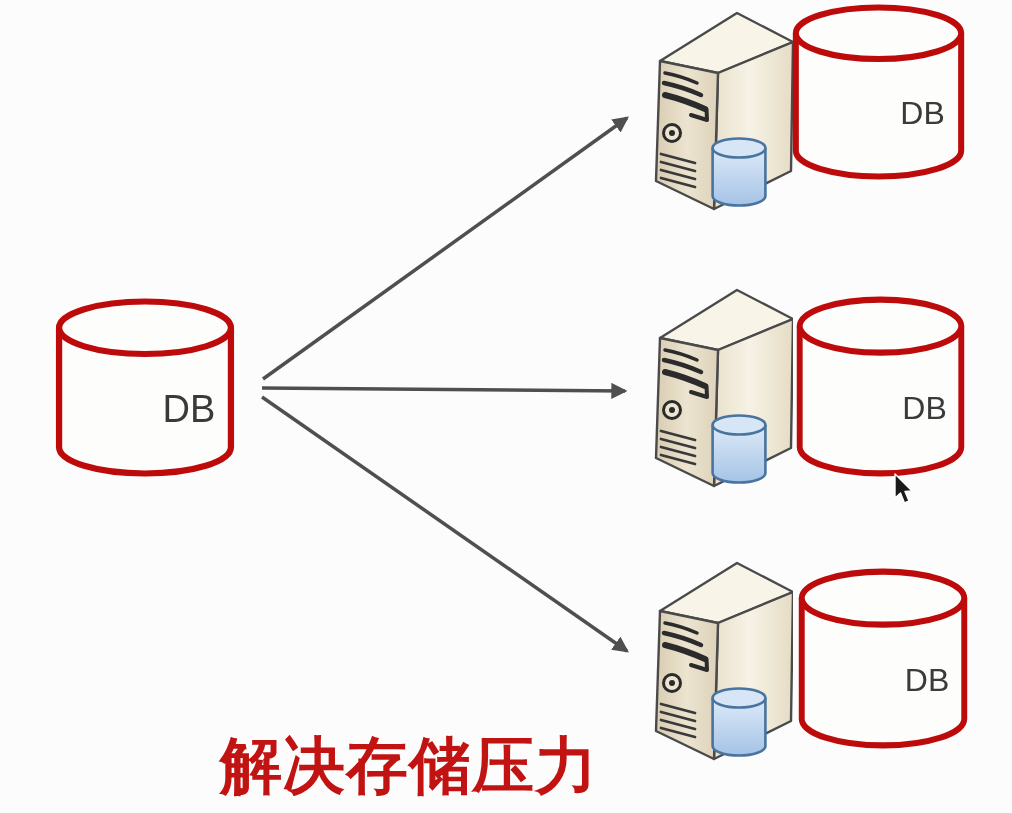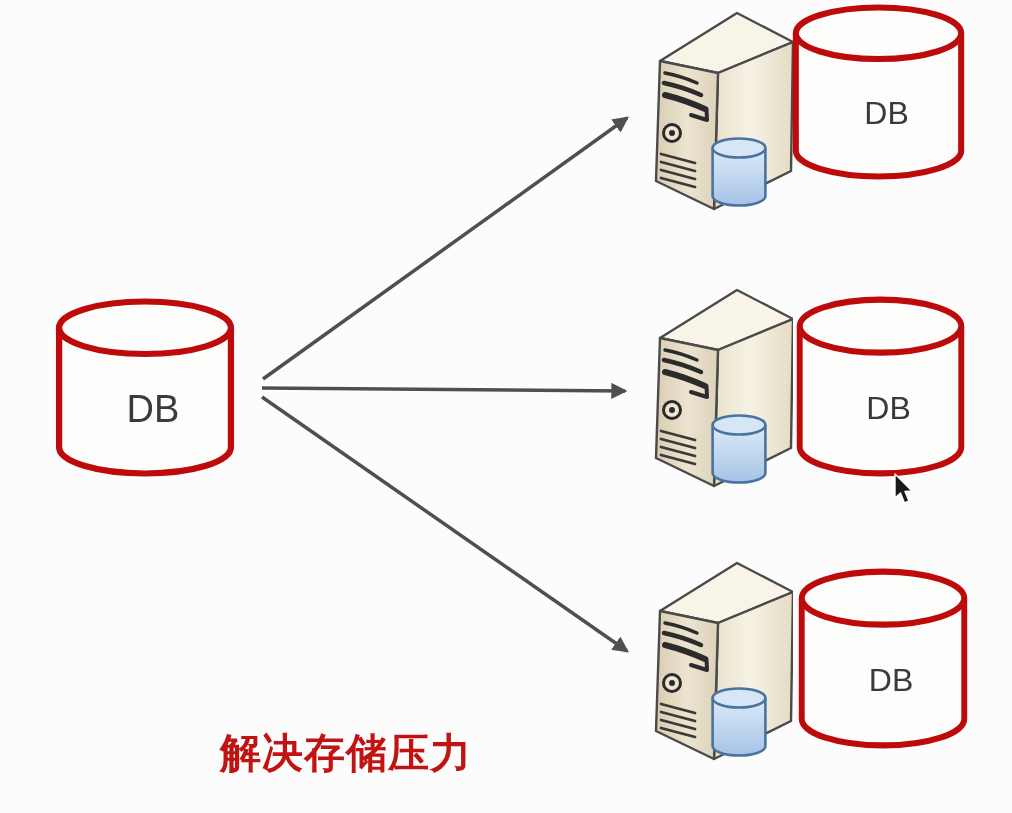--- a/index.html
+++ b/index.html
@@ -6,34 +6,34 @@
   body{font-family:"Liberation Sans",sans-serif;background:#e9e9e9;}
   .stage{
     position:relative;width:1012px;height:813px;overflow:hidden;
     background:#fcfcfc;
   }
   svg{display:block;}
   
   .db-cyl{position:absolute;}
   .db-cyl svg{position:absolute;left:0;top:0;width:100%;height:100%;}
   .db-cyl .db-label{
-    position:absolute;left:8px;top:44%;width:100%;height:36%;
+    position:absolute;left:0;top:44%;width:100%;height:36%;
     display:flex;align-items:center;justify-content:center;
-    color:#3a3a3a;line-height:1;
+    color:#3a3a3a;line-height:1;padding-left:44px;
   }
   .db-label.big{font-size:38px;}
   .db-label.small{font-size:32px;}
   
   .server-unit{position:absolute;width:152px;height:205px;}
   .server-unit .tower{position:absolute;left:0;top:0;}
   .server-unit .mini-db{position:absolute;left:69px;top:127px;}
   
   .caption{
     position:absolute;left:220px;top:729px;
-    font-size:41px;font-weight:bold;color:#c21313;
+    font-size:62px;font-weight:bold;color:#c21313;
     letter-spacing:1px;white-space:nowrap;line-height:1.2;
   }
   .arrow-layer{position:absolute;left:0;top:0;pointer-events:none;}
   .cursor{position:absolute;left:893px;top:473px;pointer-events:none;}
 </style>
 </head>
 <body>
 
 <div class="stage">
 

